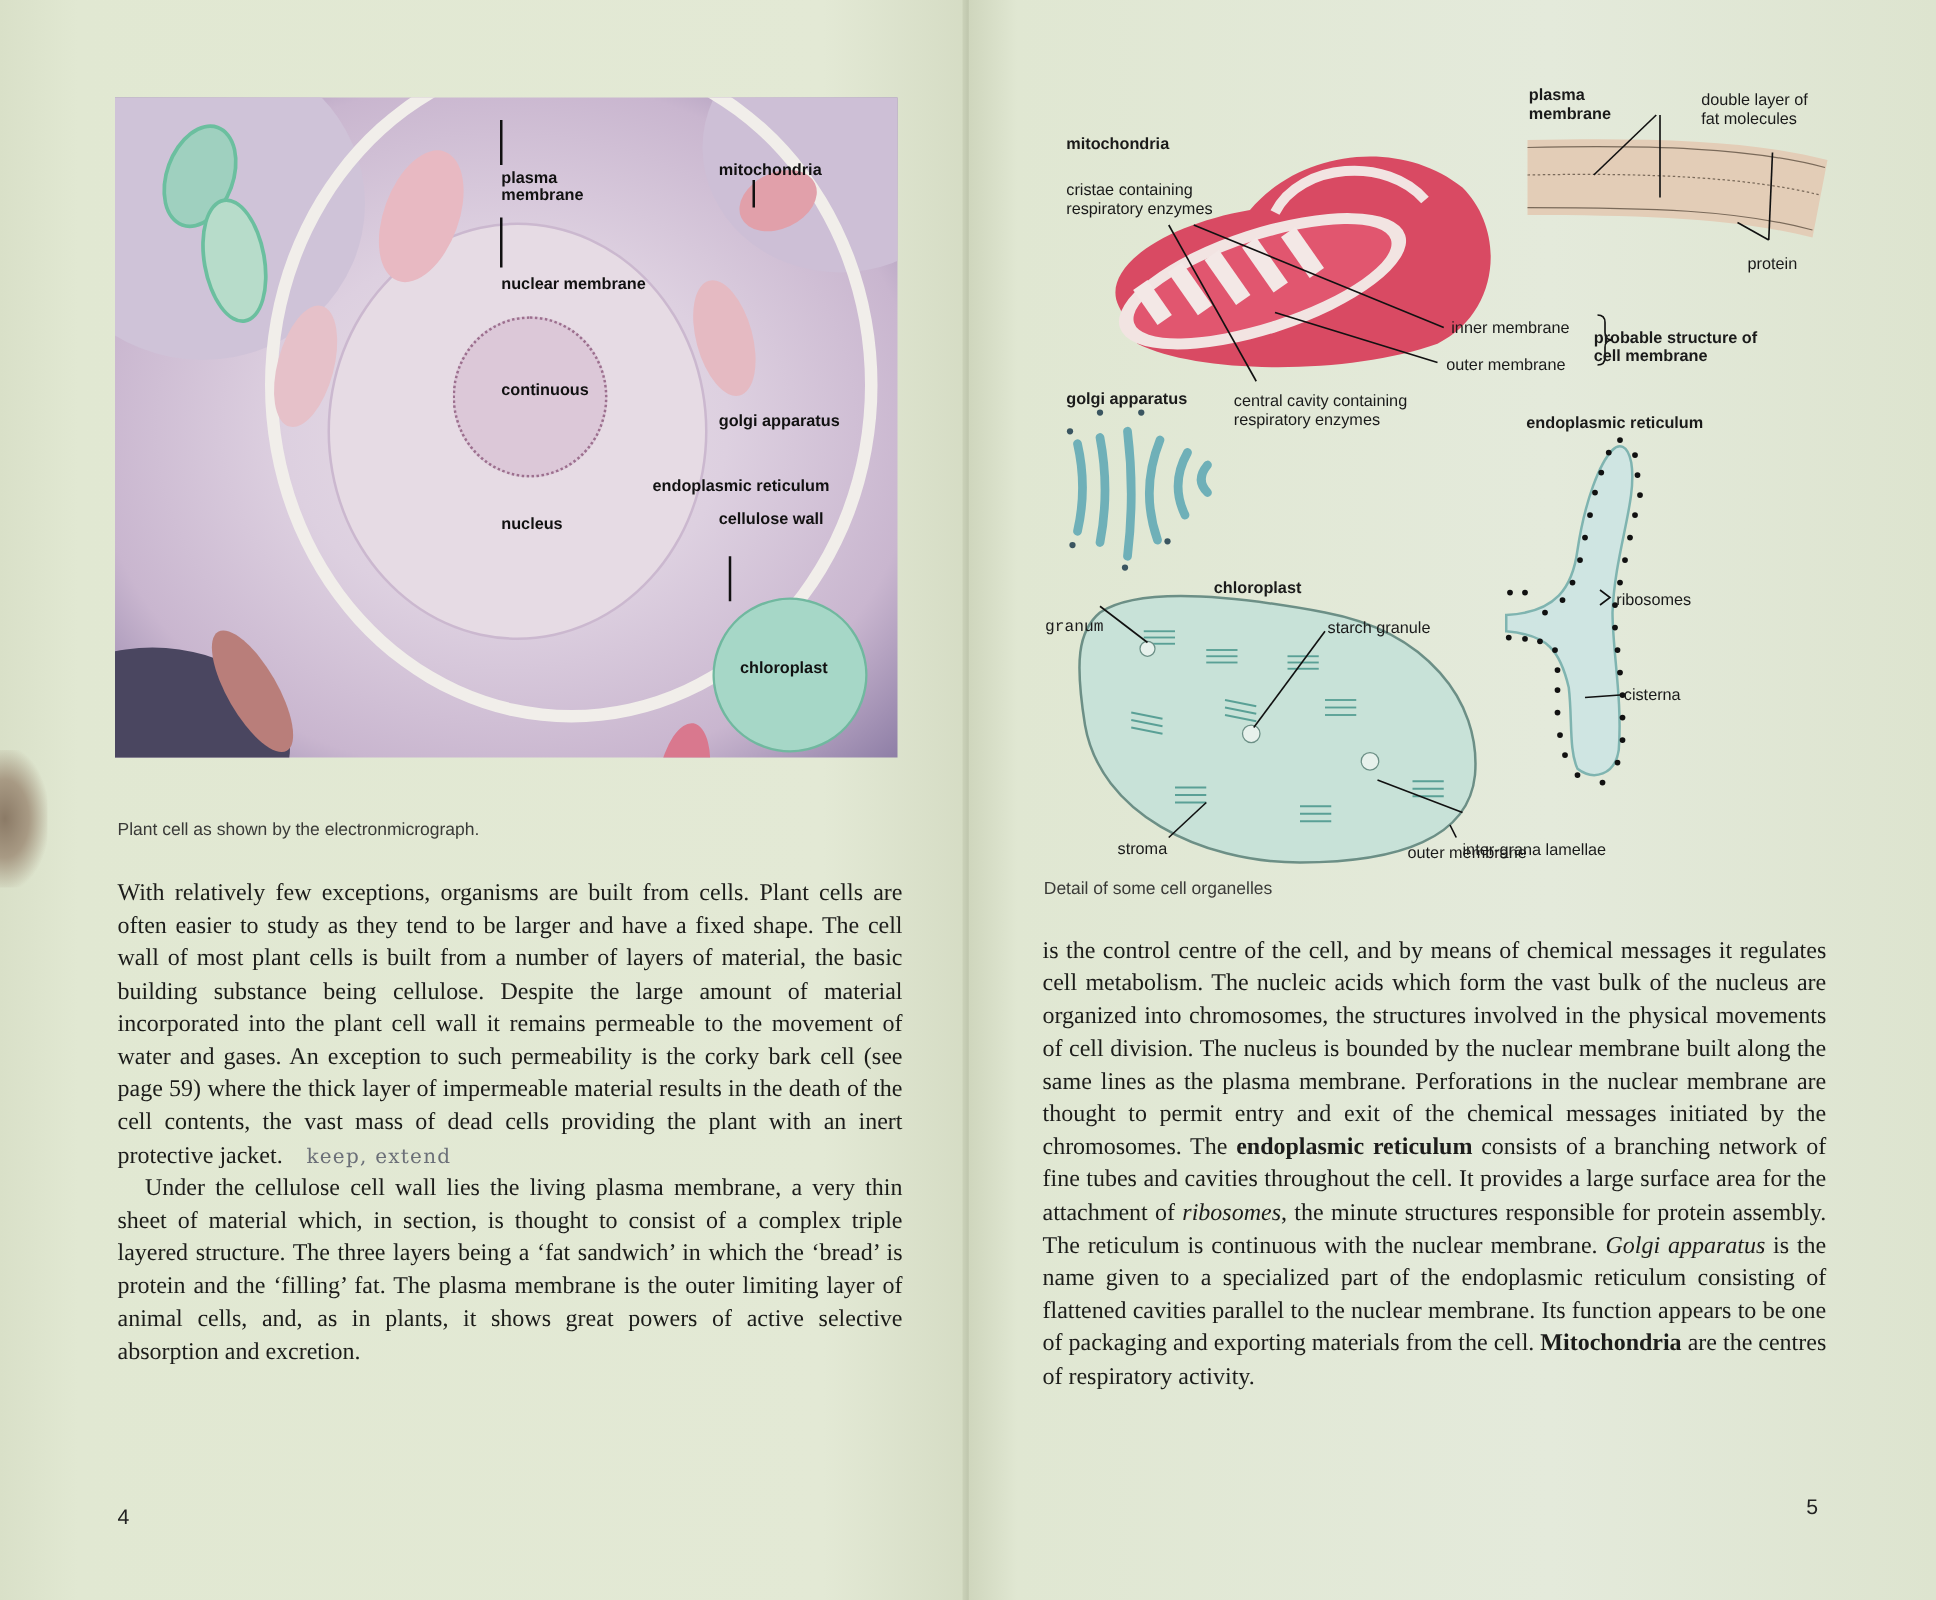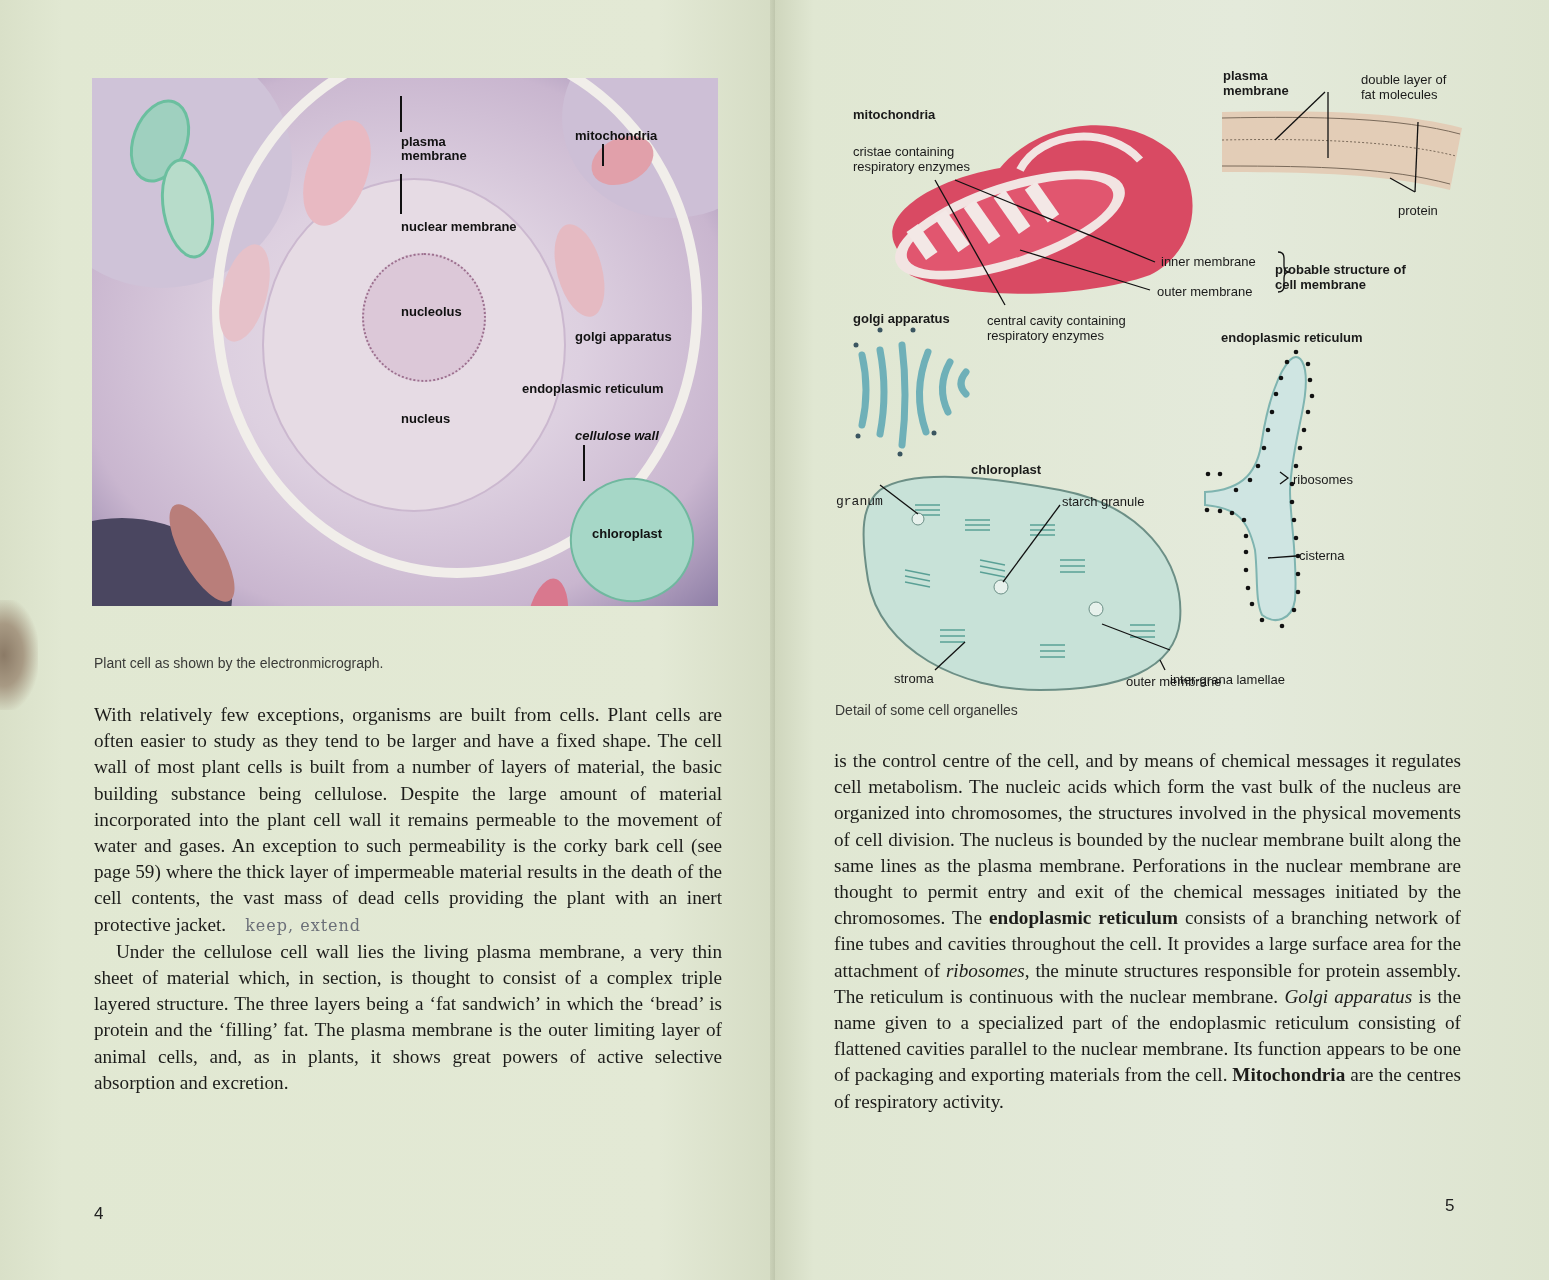--- a/index.html
+++ b/index.html
@@ -60,25 +60,25 @@
 
     <div class="tick" style="left:308px;top:18px;height:36px;"></div>
     <div class="lbl" style="left:309px;top:57px;line-height:14px;">
       <span>plasma</span><br>
       <span>membrane</span>
     </div>
     <div class="tick" style="left:308px;top:96px;height:40px;"></div>
     <div class="lbl" style="left:309px;top:141px;">nuclear membrane</div>
     <div class="lbl" style="left:483px;top:50px;">mitochondria</div>
     <div class="tick" style="left:510px;top:66px;height:22px;"></div>
-    <div class="lbl" style="left:309px;top:226px;">nucleolus</div>
+    <div class="lbl" style="left:309px;top:226px;">continuous</div>
     <div class="lbl" style="left:483px;top:251px;">golgi apparatus</div>
     <div class="lbl" style="left:430px;top:303px;">endoplasmic reticulum</div>
     <div class="lbl" style="left:309px;top:333px;">nucleus</div>
-    <div class="lbl" style="left:483px;top:350px;font-style:italic;">cellulose wall</div>
+    <div class="lbl" style="left:483px;top:329px;">cellulose wall</div>
     <div class="tick" style="left:491px;top:367px;height:36px;"></div>
     <div class="lbl" style="left:500px;top:448px;">chloroplast</div>
   </div>
   <div class="caption" style="left:94px;top:619px;margin-top:36px;">Plant cell as shown by the electronmicrograph.</div>
 
 
   <div class="body-text" style="left:94px;top:702px;width:628px;">
     <p><span>With relatively few exceptions, organisms are built from cells. Plant cells are often easier to study as they tend to be larger and have a fixed shape. The cell wall of most plant cells is built from a number of layers of material, the basic building substance being cellulose. Despite the large amount of material incorporated into the plant cell wall it remains permeable to the movement of water and gases. An exception to such permeability is the corky bark cell (see page 59) where the thick layer of impermeable material results in the death of the cell contents, the vast mass of dead cells providing the plant with an inert protective jacket.</span><span class="handwrite">keep, extend</span></p>
     <p class="indent">Under the cellulose cell wall lies the living plasma membrane, a very thin sheet of material which, in section, is thought to consist of a complex triple layered structure. The three layers being a ‘fat sandwich’ in which the ‘bread’ is protein and the ‘filling’ fat. The plasma membrane is the outer limiting layer of animal cells, and, as in plants, it shows great powers of active selective absorption and excretion.</p>
   </div>

